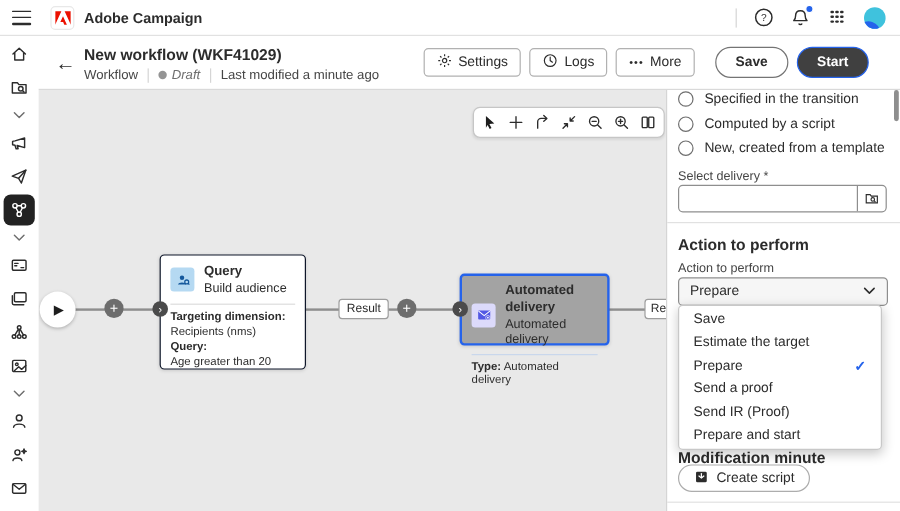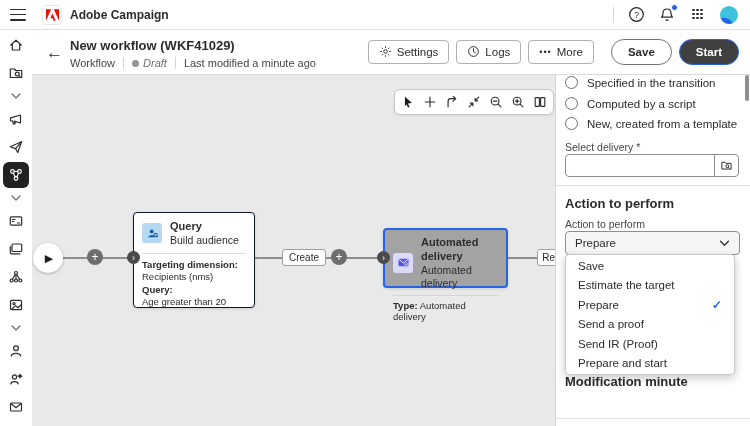--- a/index.html
+++ b/index.html
@@ -25,21 +25,21 @@
 
   
   #header { position:absolute; left:32px; top:30px; width:718px; height:45px; background:#fff;
     border-bottom:1px solid #d9d9d9; z-index:20; }
   #back-btn { position:absolute; left:14px; top:13px; font-size:17px; color:#2c2c2c; cursor:pointer; }
   #wf-title { position:absolute; left:38px; top:8px; font-size:13px; font-weight:bold; }
   #wf-sub { position:absolute; left:38px; top:27px; display:flex; align-items:center; gap:8px; font-size:11px; color:#464646; }
   .sub-divider { width:1px; height:12px; background:#d5d5d5; }
   #status-dot { width:7px; height:7px; border-radius:50%; background:#949494; display:inline-block; margin-right:4px; }
   .draft { font-style:italic; color:#6e6e6e; }
-  #header-actions { position:absolute; right:11px; top:9px; display:flex; align-items:center; gap:7px; }
+  #header-actions { position:absolute; right:26px; top:9px; display:flex; align-items:center; gap:7px; }
   .hdr-btn { display:flex; align-items:center; gap:5px; height:24px; padding:0 10px; background:#fff;
     border:1px solid #b1b1b1; border-radius:4px; font-size:11.5px; color:#2c2c2c; cursor:pointer; }
   .pill { border-radius:14px; font-weight:bold; height:26px; }
   #save-btn { border:1.5px solid #747474; padding:0 16px; margin-left:10px; }
   #start-btn { background:#404040; border:1.5px solid #2563eb; color:#fff; padding:0 16px; }
 
   
   #rail { position:absolute; left:0; top:30px; width:32px; height:396px; background:#fff; z-index:25;
     display:flex; flex-direction:column; align-items:center; }
   .rail-item { width:26px; height:26px; margin-top:2px; display:flex; align-items:center; justify-content:center;
@@ -366,21 +366,21 @@
     </div>
 
   <div class="port" style="left:95px; top:176px;">
       <span>›</span>
     </div>
   <div class="port" style="left:345px; top:176px;">
       <span>›</span>
     </div>
 
   <div class="result-pill" style="left:250px; top:174px;">
-      <span>Create</span>
+      <span>Result</span>
     </div>
   <div class="result-pill" style="left:505px; top:174px; width:34px;">
       <span>Resu</span>
     </div>
 
   <div class="node" id="query-node">
     <div class="node-head">
       <div class="node-icon" style="background:#b5d9f2;">
         <svg width="13" height="13" viewBox="0 0 16 16">
             <circle cx="7" cy="5.5" r="2.3" fill="#14589c"></circle>
@@ -483,14 +483,22 @@
       </div>
     <div class="dd-item">
         <span>Send IR (Proof)</span>
       </div>
     <div class="dd-item">
         <span>Prepare and start</span>
       </div>
   </div>
 
   <div class="panel-h" style="top:299px;">Modification minute</div>
+  <div id="create-script-btn">
+    <span><svg width="13" height="13" viewBox="0 0 16 16">
+          <rect x="2.5" y="2.5" width="11" height="11" rx="1.5" fill="#2c2c2c"></rect>
+          <path d="M5.5 7l2.5 2 2.5-2" stroke="#fff" fill="none" stroke-width="1.3" stroke-linecap="round" stroke-linejoin="round"></path>
+          <line x1="8" y1="4.5" x2="8" y2="8.5" stroke="#fff" stroke-width="1.3" stroke-linecap="round"></line>
+        </svg></span>
+    <span>Create script</span>
+  </div>
   <div class="panel-div" style="top:343px;"></div>
 </div>
 
 </body></html>

